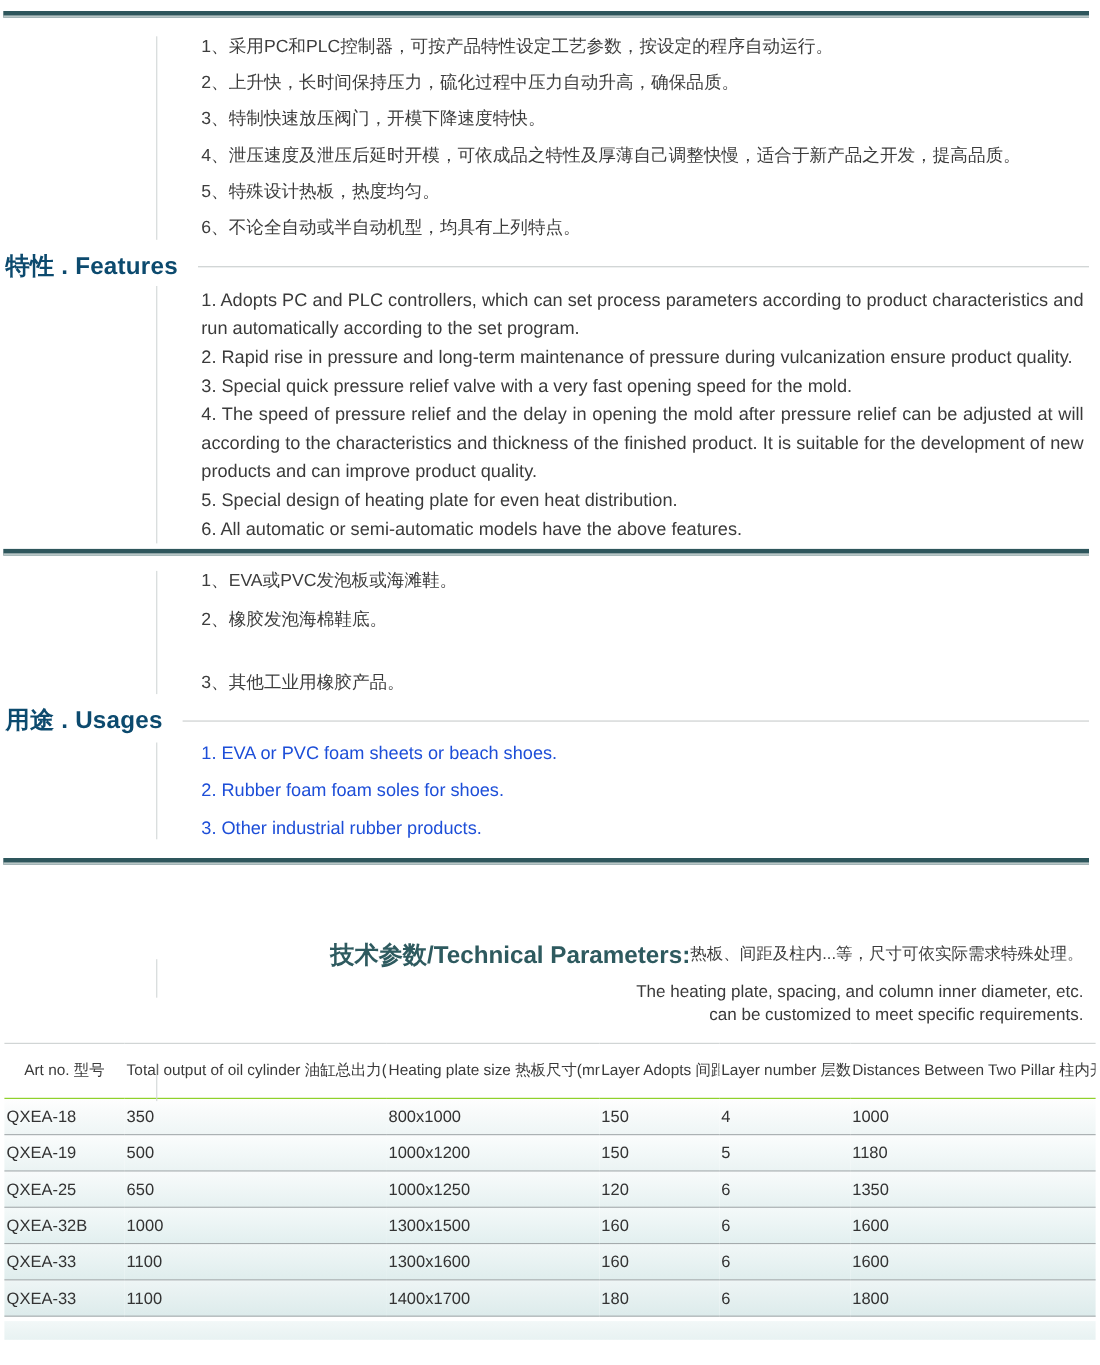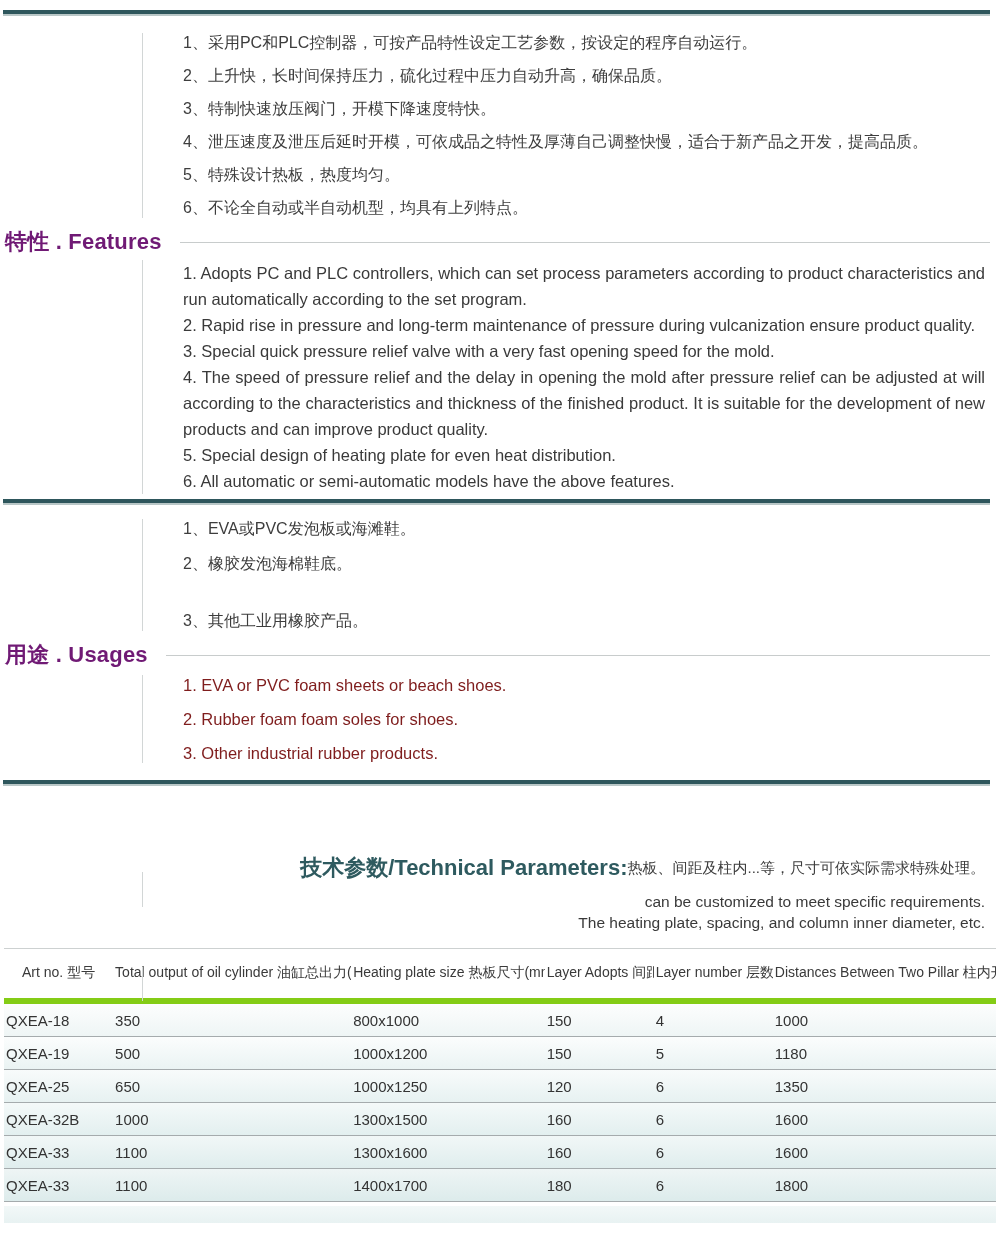--- a/index.html
+++ b/index.html
@@ -21,36 +21,36 @@
   .list-block{
     margin-left:142px;margin-right:15px;
     border-left:1px solid #d2d6d6;padding-left:40px;
   }
   .cn-list{margin-top:17px;}
   .cn-list .item{font-size:16px;line-height:20px;margin-bottom:13px;color:#3d3d3d;}
   .cn-list .item:last-child{margin-bottom:0;}
 
   .heading-row{display:flex;align-items:center;margin:12px 10px 0 5px;}
   .heading{
-    color:#701a75;font-size:22px;font-weight:bold;line-height:24px;
+    color:#0c4a6e;font-size:22px;font-weight:bold;line-height:24px;
     white-space:nowrap;letter-spacing:.2px;
   }
   .heading-rule{flex:1;border-top:1px solid #c8cccc;margin-left:18px;}
 
   .en-features{margin-top:6px;}
   .en-features .item{
     margin:0;font-size:16.5px;line-height:26px;text-align:justify;color:#3a3a3a;
   }
 
   .usages-cn{margin-top:14px;}
   .usages-cn .item{font-size:16px;line-height:20px;margin-bottom:15px;color:#3d3d3d;}
   .usages-cn .item:last-child{margin-bottom:0;margin-top:37px;}
 
   .usages-en{margin-top:8px;}
-  .usages-en .item{margin:0 0 14px 0;font-size:16.5px;line-height:20px;color:#7f1d1d;}
+  .usages-en .item{margin:0 0 14px 0;font-size:16.5px;line-height:20px;color:#1d4ed8;}
   .usages-en .item:last-child{margin-bottom:0;}
 
   
   .tech{position:relative;}
   .tech .vline-a{position:absolute;left:142px;top:17px;height:35px;border-left:1px solid #d2d6d6;}
   .tech .vline-b{position:absolute;left:142px;top:112px;height:34px;border-left:1px solid #d2d6d6;}
   .tech-head-row{
     display:flex;align-items:center;justify-content:flex-end;
     margin:69px 15px 0 5px;
   }
@@ -59,21 +59,21 @@
   .tech-note-en{margin:10px 15px 0 0;text-align:right;font-size:15.5px;line-height:21px;color:#3a3a3a;}
 
   
   table.params{
     width:992px;margin:15px 0 0 4px;border-collapse:collapse;
     border-top:1px solid #cdd1d1;table-layout:fixed;
   }
   table.params th{
     font-weight:normal;font-size:14px;color:#3a3a3a;
     padding:14px 2px 17px;line-height:18px;text-align:center;
-    border-bottom:6px solid #84cc16;background:#ffffff;white-space:nowrap;overflow:hidden;
+    border-bottom:1px solid #84cc16;background:#ffffff;white-space:nowrap;overflow:hidden;
   }
   table.params td{
     text-align:left;font-size:15px;color:#333333;height:32px;
     border-bottom:1px solid #a5abad;padding:0 2px;
   }
   tbody tr:nth-child(1){background:linear-gradient(180deg,#fefefe,#eef5f5);}
   tbody tr:nth-child(2){background:linear-gradient(180deg,#fbfdfd,#eaf3f3);}
   tbody tr:nth-child(3){background:linear-gradient(180deg,#f8fbfb,#e6f1f1);}
   tbody tr:nth-child(4){background:linear-gradient(180deg,#f4f9f9,#e2efef);}
   tbody tr:nth-child(5){background:linear-gradient(180deg,#f1f7f7,#dfeded);}
@@ -139,22 +139,22 @@
 <section class="tech">
   <div class="vline-a"></div>
   <div class="vline-b"></div>
 
   <div class="tech-head-row">
     <span class="tech-heading">技术参数/Technical Parameters:</span>
     <span class="tech-note-cn">热板、间距及柱内...等，尺寸可依实际需求特殊处理。</span>
   </div>
 
   <div class="tech-note-en">
+    <div>The heating plate, spacing, and column inner diameter, etc.</div>
     <div>can be customized to meet specific requirements.</div>
-    <div>The heating plate, spacing, and column inner diameter, etc.</div>
   </div>
 
   <table class="params">
     <colgroup>
       <col style="width:11%">
         <col style="width:24%">
         <col style="width:19.5%">
       <col style="width:11%">
         <col style="width:12%">
         <col style="width:22.5%">

